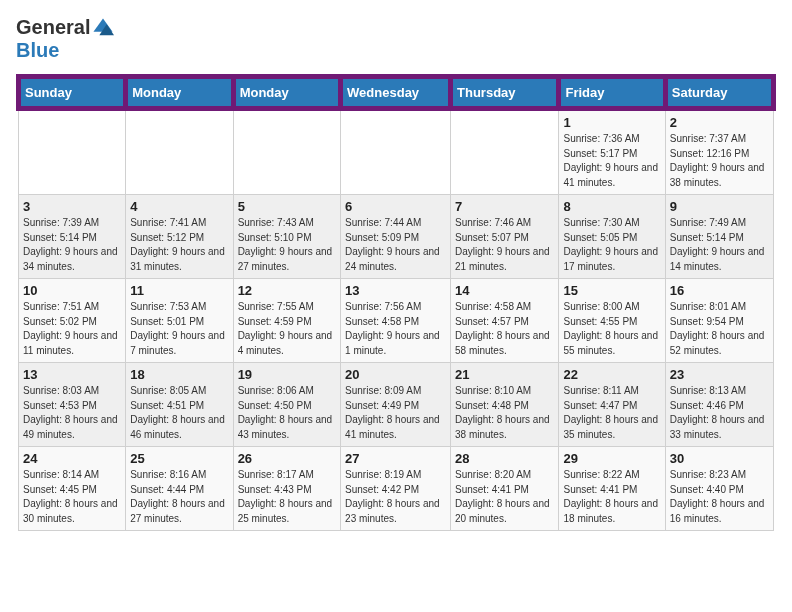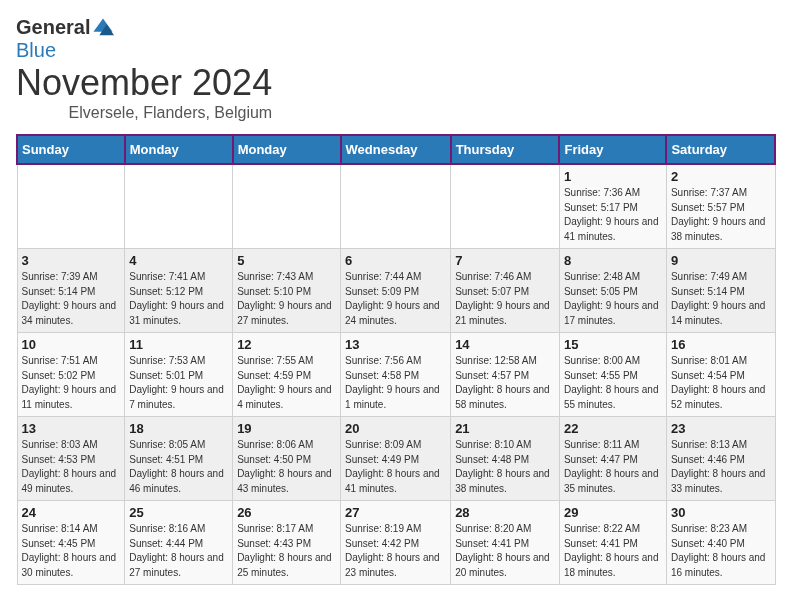--- a/index.html
+++ b/index.html
@@ -8,39 +8,38 @@
       background: #fff;
       width: 792px;
       min-height: 612px;
       padding: 16px;
     }
     .header {
       display: flex;
       justify-content: space-between;
       align-items: flex-start;
       margin-bottom: 12px;
-      flex-direction: column;
     }
     .logo {
       display: flex;
       flex-direction: column;
       align-items: flex-start;
     }
     .logo-text {
       display: flex;
       align-items: center;
     }
     .logo-general {
       font-size: 20px;
       font-weight: bold;
       color: #333;
     }
     .logo-blue {
       font-size: 20px;
-      font-weight: normal;
+      font-weight: bold;
       color: #2b7ab8;
     }
     .logo-icon {
       width: 22px;
       height: 22px;
       margin-left: 2px;
     }
     .title-section {
       text-align: right;
     }
@@ -58,21 +57,21 @@
       border-collapse: collapse;
       font-size: 11px;
     }
     .calendar thead tr th {
       background-color: #2b7ab8;
       color: #fff;
       padding: 6px 4px;
       text-align: left;
       font-size: 13px;
       font-weight: bold;
-      border: 2px solid #701a75;
+      border: 5px solid #701a75;
     }
     .calendar tbody tr td {
       border: 1px solid #d0d0d0;
       vertical-align: top;
       padding: 4px;
       width: 113px;
       min-height: 80px;
       background: #fff;
     }
     .calendar tbody tr:nth-child(odd) td {
@@ -104,24 +103,20 @@
   <div class="logo">
     <div class="logo-text">
       <span class="logo-general">General</span>
       <svg class="logo-icon" viewBox="0 0 30 30">
         <polygon points="15,2 28,20 2,20" fill="#2b7ab8"></polygon>
         <polygon points="20,10 30,25 10,25" fill="#1a5a8a"></polygon>
       </svg>
     </div>
     <span class="logo-blue">Blue</span>
   </div>
-  <div class="title-section">
-    <div class="month-title">November 2024</div>
-    <div class="subtitle">Elversele, Flanders, Belgium</div>
-  </div>
 </div>
 
 <table class="calendar">
   <thead>
     <tr>
     <th>Sunday</th>
         <th>Monday</th>
         <th>Monday</th>
         <th>Wednesday</th>
         <th>Thursday</th>
@@ -138,21 +133,21 @@
         <td class="empty-cell"></td>
         <td>
           <span class="day-number">1</span>
           <div class="day-info">Sunrise: 7:36 AM
 Sunset: 5:17 PM
 Daylight: 9 hours and 41 minutes.</div>
         </td>
         <td>
           <span class="day-number">2</span>
           <div class="day-info">Sunrise: 7:37 AM
-Sunset: 5:57 PM
+Sunset: 12:16 PM
 Daylight: 9 hours and 38 minutes.</div>
         </td>
       </tr>
       <tr>
         <td>
           <span class="day-number">3</span>
           <div class="day-info">Sunrise: 7:39 AM
 Sunset: 5:14 PM
 Daylight: 9 hours and 34 minutes.</div>
         </td>
@@ -175,21 +170,21 @@
 Daylight: 9 hours and 24 minutes.</div>
         </td>
         <td>
           <span class="day-number">7</span>
           <div class="day-info">Sunrise: 7:46 AM
 Sunset: 5:07 PM
 Daylight: 9 hours and 21 minutes.</div>
         </td>
         <td>
           <span class="day-number">8</span>
-          <div class="day-info">Sunrise: 2:48 AM
+          <div class="day-info">Sunrise: 7:30 AM
 Sunset: 5:05 PM
 Daylight: 9 hours and 17 minutes.</div>
         </td>
         <td>
           <span class="day-number">9</span>
           <div class="day-info">Sunrise: 7:49 AM
 Sunset: 5:14 PM
 Daylight: 9 hours and 14 minutes.</div>
         </td>
       </tr>
@@ -213,34 +208,34 @@
 Daylight: 9 hours and 4 minutes.</div>
         </td>
         <td>
           <span class="day-number">13</span>
           <div class="day-info">Sunrise: 7:56 AM
 Sunset: 4:58 PM
 Daylight: 9 hours and 1 minute.</div>
         </td>
         <td>
           <span class="day-number">14</span>
-          <div class="day-info">Sunrise: 12:58 AM
+          <div class="day-info">Sunrise: 4:58 AM
 Sunset: 4:57 PM
 Daylight: 8 hours and 58 minutes.</div>
         </td>
         <td>
           <span class="day-number">15</span>
           <div class="day-info">Sunrise: 8:00 AM
 Sunset: 4:55 PM
 Daylight: 8 hours and 55 minutes.</div>
         </td>
         <td>
           <span class="day-number">16</span>
           <div class="day-info">Sunrise: 8:01 AM
-Sunset: 4:54 PM
+Sunset: 9:54 PM
 Daylight: 8 hours and 52 minutes.</div>
         </td>
       </tr>
       <tr>
         <td>
           <span class="day-number">13</span>
           <div class="day-info">Sunrise: 8:03 AM
 Sunset: 4:53 PM
 Daylight: 8 hours and 49 minutes.</div>
         </td>

